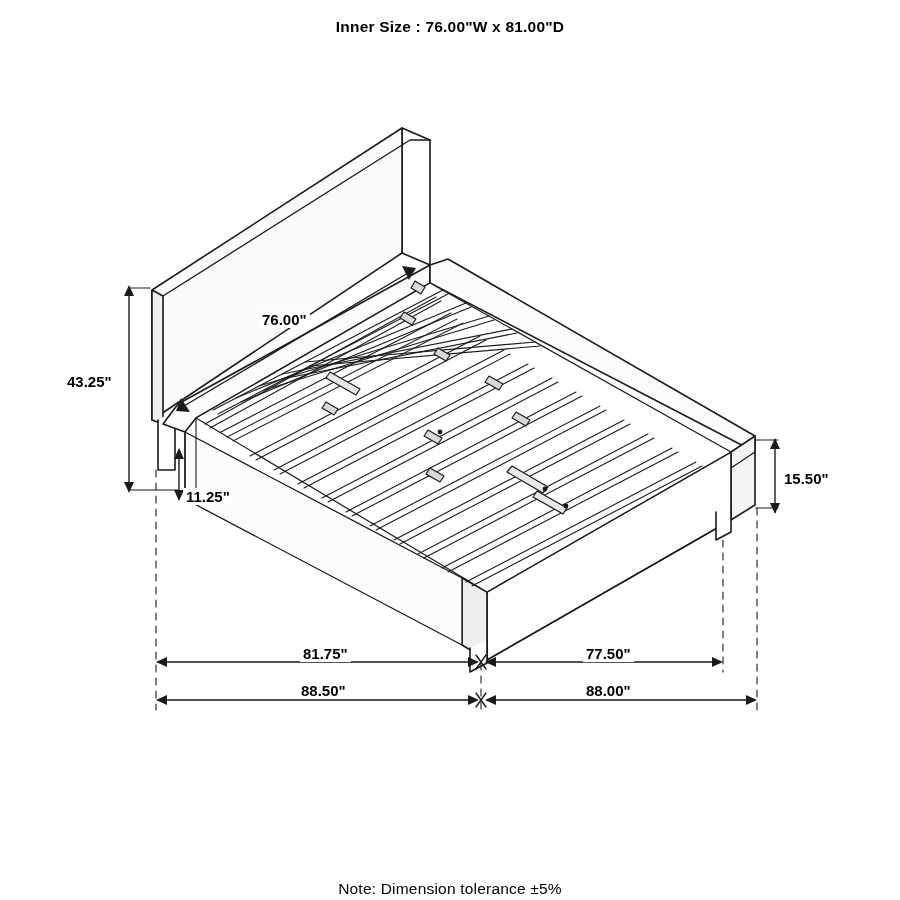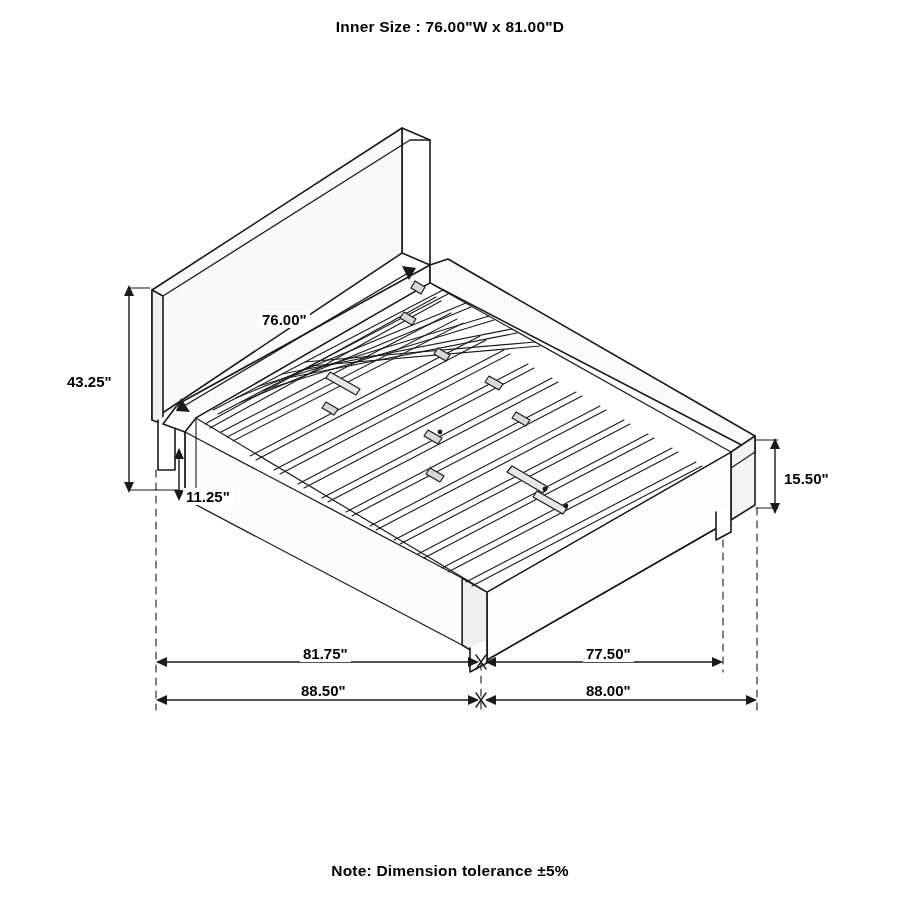--- a/index.html
+++ b/index.html
@@ -25,26 +25,26 @@
     top: 18px;
     left: 0;
     width: 900px;
     text-align: center;
     font-size: 15.5px;
     font-weight: bold;
     letter-spacing: 0.2px;
   }
   .note {
     position: absolute;
-    top: 862px;
+    top: 880px;
     left: 0;
     width: 900px;
     text-align: center;
     font-size: 15.5px;
-    font-weight: bold;
+    font-weight: normal;
     letter-spacing: 0.2px;
   }
   svg#drawing {
     position: absolute;
     top: 0;
     left: 0;
     width: 900px;
     height: 900px;
   }
   .dimlabel {

